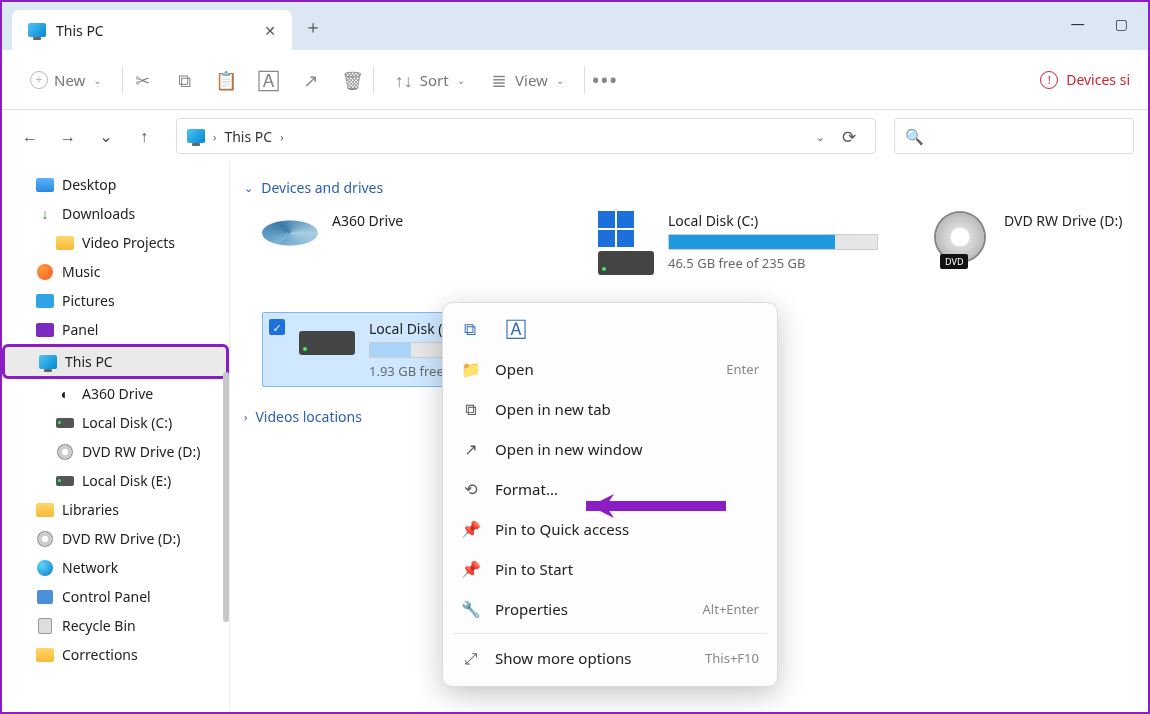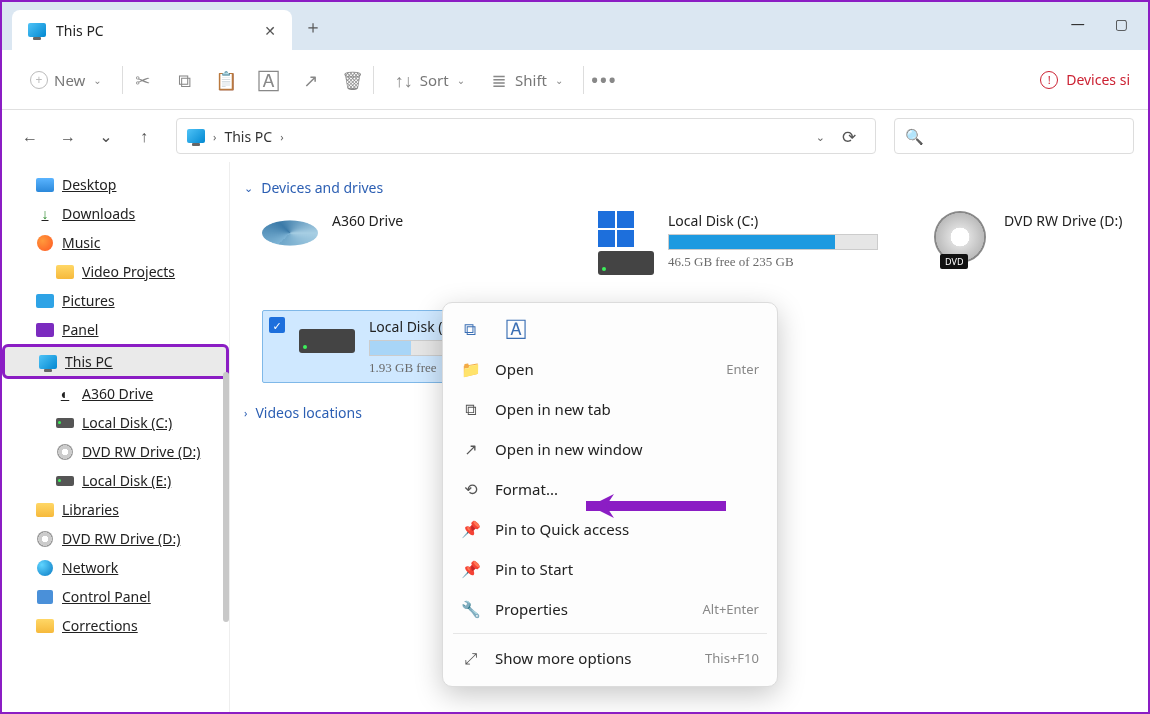--- a/index.html
+++ b/index.html
@@ -33,21 +33,21 @@
 .bc-text { font-size:14px; color:#333; }
 .bc-chev { font-size:11px; color:#666; }
 .refresh { width:32px;display:flex;align-items:center;justify-content:center;color:#555;font-size:17px;cursor:pointer;}
 .searchbox { width: 240px; height:36px; border:1px solid #ddd; border-radius:4px; display:flex; align-items:center; padding:0 10px; gap:8px; }
 .search-ico { color:#888; font-size:15px;}
 .search-in { border:none; outline:none; font-size:14px; color:#888; width:100%; background:transparent;}
 
 
 .body { display:flex; height: calc(714px - 48px - 60px - 52px - 4px); }
 .sidebar { width: 228px; border-right:1px solid #eee; padding-top:8px; overflow:hidden; position:relative;}
-.side-item { display:flex; align-items:center; gap:8px; padding: 5px 8px 5px 34px; font-size:14px; color:#222; cursor:pointer; position:relative;text-decoration:underline;}
+.side-item { display:flex; align-items:center; gap:8px; padding: 5px 8px 5px 34px; font-size:14px; color:#222; cursor:pointer; position:relative;}
 .side-item.indent2 { padding-left: 54px; }
 .side-item.indent3 { padding-left: 54px; }
 .side-item.sel { background:#eaeaea; }
 .side-item .ico { width:18px; height:16px; display:inline-flex; align-items:center; justify-content:center; }
 .folder-ico { width:18px;height:14px;background:linear-gradient(#ffd766,#f6b93b);border-radius:2px;position:relative;}
 .folder-ico.blue { background:linear-gradient(#5ab4ff,#2b88da);}
 .pic-ico{width:18px;height:14px;background:#2ea3e6;border-radius:2px;position:relative;}
 .vid-ico{width:18px;height:14px;background:#7b2bbf;border-radius:2px;}
 .music-ico{width:16px;height:16px;border-radius:50%;background:radial-gradient(circle at 35% 35%,#ff9a3c,#ff5722);}
 .dl-ico{color:#2e8b2e;font-weight:bold;}
@@ -73,21 +73,21 @@
 .hdd-big::after{content:"";position:absolute;left:4px;bottom:4px;width:4px;height:4px;background:#3cf05a;border-radius:50%;}
 .a360 { width:56px;height:44px;border-radius:50%;background:conic-gradient(from 210deg,#7fb5d6,#3b7aa8,#a8cfe4,#6fa7ca);transform:rotateX(55deg);}
 .winlogo{width:36px;height:36px;display:grid;grid-template:1fr 1fr/1fr 1fr;gap:2px;}
 .winlogo div{background:#1d6fdc;}
 .dvdbig{width:52px;height:52px;border-radius:50%;background:radial-gradient(circle,#fff 25%,#ddd 26%,#bbb 65%,#888 66%);position:relative;}
 .dvdbig::after{content:"DVD";position:absolute;bottom:-6px;left:6px;background:#111;color:#fff;font-size:9px;padding:1px 5px;border-radius:2px;}
 .dname{font-size:14px;color:#222;margin-bottom:4px;}
 .dbar{width:210px;height:16px;background:#e6e6e6;border:1px solid #ccc;position:relative;margin-bottom:4px;}
 .dbar-fill{position:absolute;left:0;top:0;bottom:0;background:#1d9ae0;}
 .dbar-fill.sel{background:#a8d5f7;}
-.dfree{font-size:13px;color:#6a6a6a;font-family:Liberation Serif, serif;}
+.dfree{font-size:13px;color:#6a6a6a;}
 
 
 .ctx { position:absolute; left: 440px; top: 300px; width: 336px; background:#fdfdfd; border:1px solid #dcdcdc; border-radius:10px; box-shadow: 0 8px 28px rgba(0,0,0,.22); padding: 8px 0;}
 .ctx-iconbar{display:flex;gap:24px;padding:6px 16px 10px;}
 .ctx-iconbar .cic{width:22px;height:22px;display:flex;align-items:center;justify-content:center;color:#3b6fb4;font-size:17px;cursor:pointer;}
 .ctx-item{display:flex;align-items:center;gap:14px;padding:9px 18px;font-size:15px;color:#222;cursor:pointer;}
 .ctx-ico{width:20px;color:#555;font-size:16px;text-align:center;}
 .ctx-sc{margin-left:auto;color:#888;font-size:13px;}
 .ctx-sep{height:1px;background:#e6e6e6;margin:4px 10px;}
 
@@ -125,21 +125,21 @@
   <span class="tb-ico" style="margin-left:18px">↗</span>
   <span class="tb-ico" style="margin-left:18px">🗑</span>
   <div class="tb-sep"></div>
   <div class="tb-btn">
     <span class="tb-ico">↑↓</span>
     <span>Sort</span>
     <span class="chev">⌄</span>
   </div>
   <div class="tb-btn">
     <span class="tb-ico">≣</span>
-    <span>Shift</span>
+    <span>View</span>
     <span class="chev">⌄</span>
   </div>
   <div class="tb-sep"></div>
   <span class="tb-ico" style="font-weight:bold;letter-spacing:2px">•••</span>
   <div class="signin">
     <span class="signin-ico">!</span>
     <span>Devices si</span>
   </div>
 </div>
 
@@ -168,31 +168,31 @@
     <div class="side-item">
         <span class="ico">
           <span class="folder-ico blue"></span>
         </span>
         <span>Desktop</span>
       </div>
     <div class="side-item">
         <span class="ico dl-ico">↓</span>
         <span>Downloads</span>
       </div>
+    <div class="side-item indent2">
+        <span class="ico">
+          <span class="folder-ico"></span>
+        </span>
+        <span>Video Projects</span>
+      </div>
     <div class="side-item">
         <span class="ico">
           <span class="music-ico"></span>
         </span>
         <span>Music</span>
-      </div>
-    <div class="side-item indent2">
-        <span class="ico">
-          <span class="folder-ico"></span>
-        </span>
-        <span>Video Projects</span>
       </div>
     <div class="side-item">
         <span class="ico">
           <span class="pic-ico"></span>
         </span>
         <span>Pictures</span>
       </div>
     <div class="side-item">
         <span class="ico">
           <span class="vid-ico"></span>
@@ -243,20 +243,26 @@
         <span class="ico">
           <span class="net-ico"></span>
         </span>
         <span>Network</span>
       </div>
     <div class="side-item">
         <span class="ico">
           <span class="cp-ico"></span>
         </span>
         <span>Control Panel</span>
+      </div>
+    <div class="side-item">
+        <span class="ico">
+          <span class="bin-ico"></span>
+        </span>
+        <span>Recycle Bin</span>
       </div>
     <div class="side-item">
         <span class="ico">
           <span class="folder-ico"></span>
         </span>
         <span>Corrections</span>
       </div>
     <div class="side-scroll"></div>
   </div>
 

